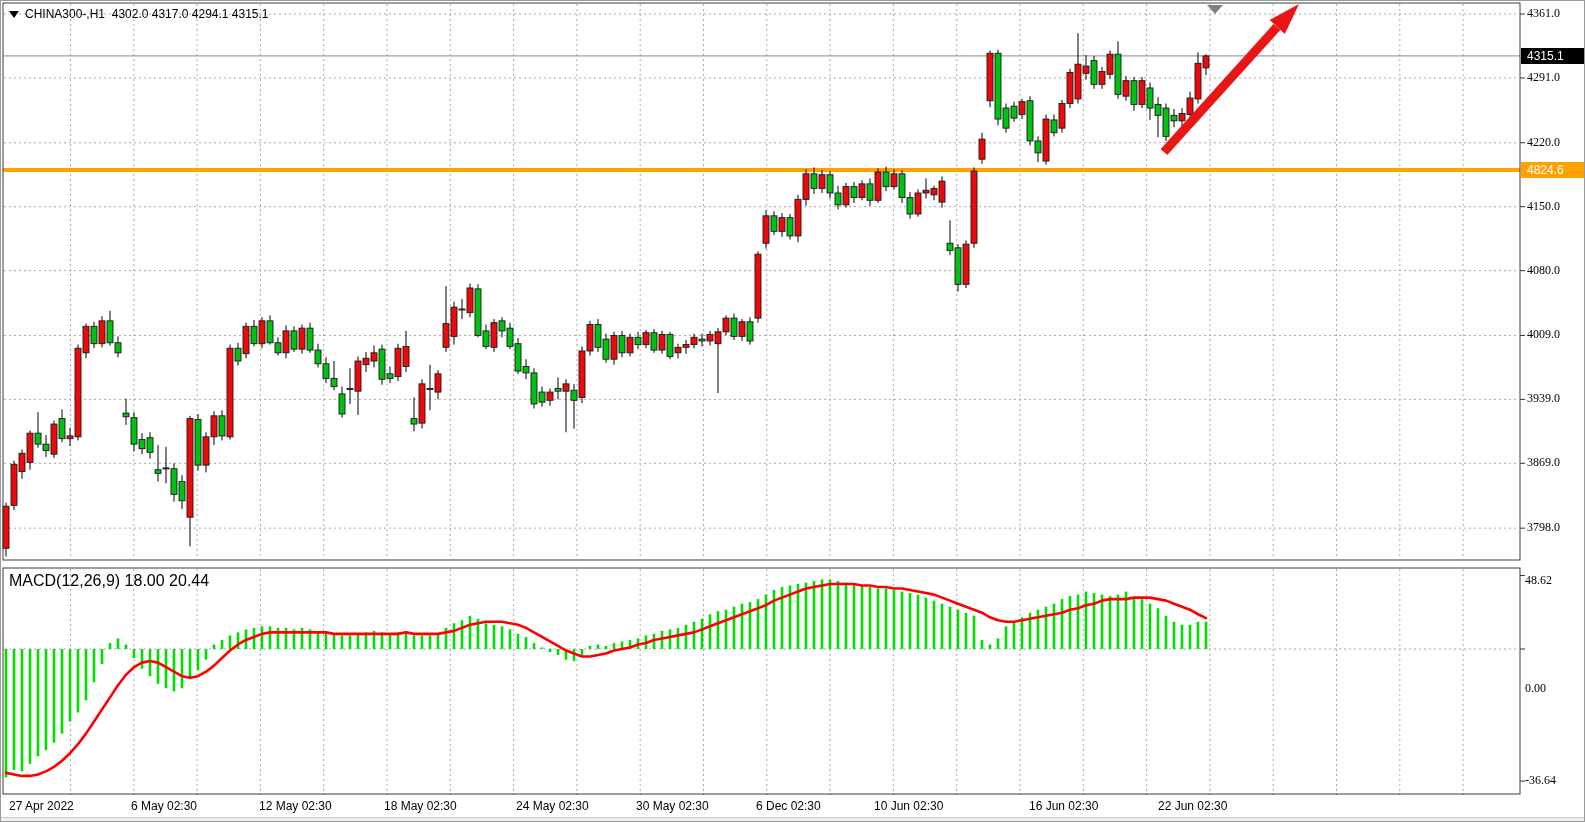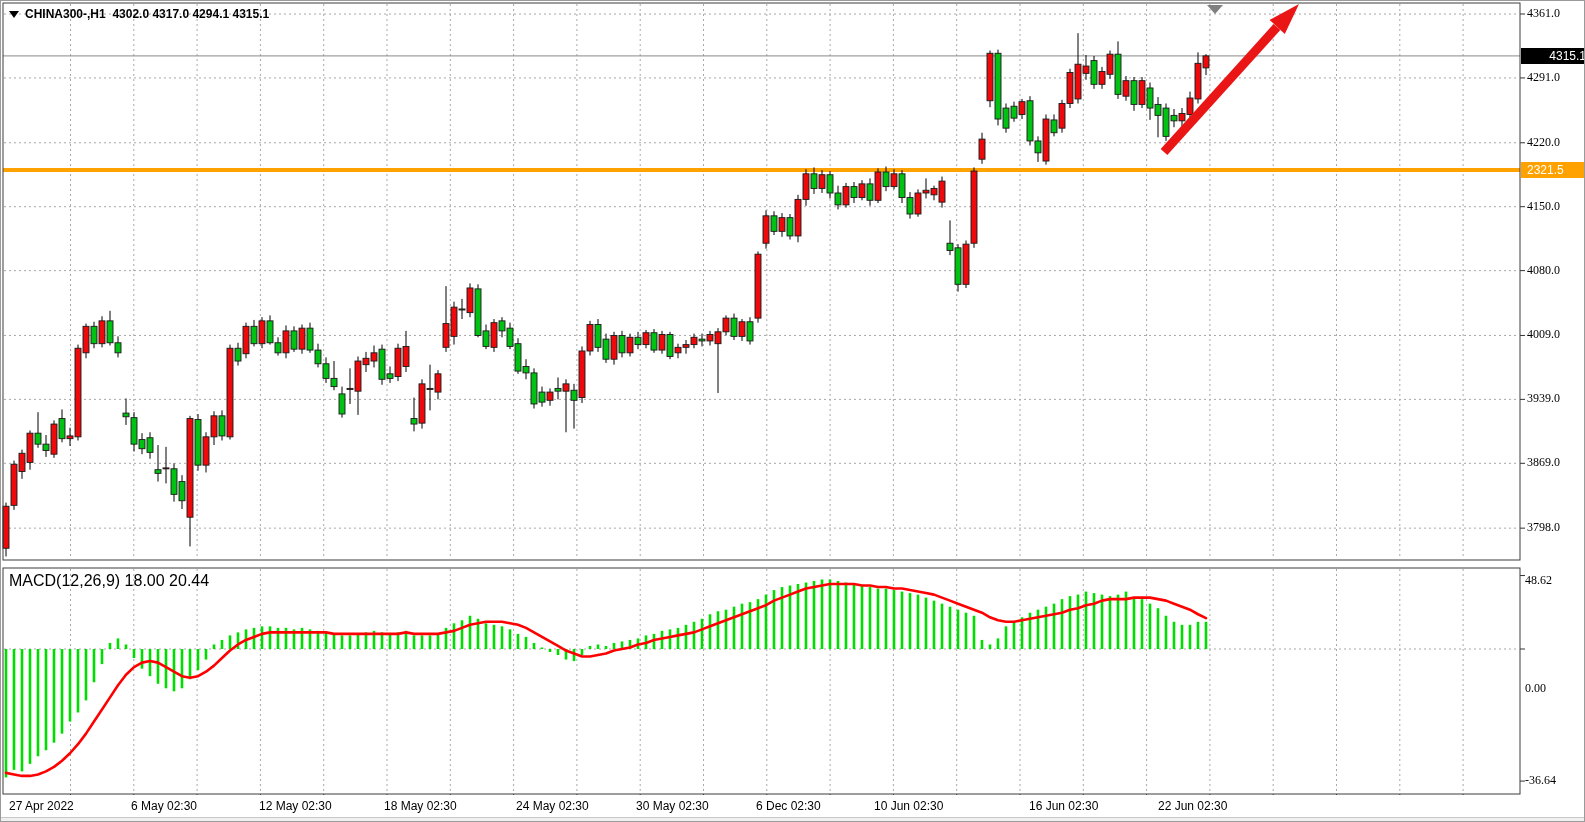--- a/index.html
+++ b/index.html
@@ -1,20 +1,20 @@
 <!DOCTYPE html>
 <html><head>
 <meta charset="utf-8">
 <style>
   html,body{margin:0;padding:0;background:#e8e8e8;}
   #app{position:relative;width:1585px;height:822px;background:#ffffff;overflow:hidden;
        font-family:"Liberation Sans",sans-serif;border:1px solid #9a9a9a;box-sizing:border-box;}
   #chart-svg{position:absolute;left:0;top:0;}
   .overlay{position:absolute;white-space:nowrap;color:#000;}
-  #title-overlay{left:8px;top:6px;font-size:12px;font-weight:bold;}
+  #title-overlay{left:8px;top:6px;font-size:12px;font-weight:normal;}
   #symbol-dd{display:inline-block;width:0;height:0;border-left:5px solid transparent;
       border-right:5px solid transparent;border-top:7px solid #000;margin-right:6px;vertical-align:middle;}
   #macd-label-overlay{left:8px;top:571px;font-size:16px;}
   .axis-label{position:absolute;font-size:12px;color:#000;white-space:nowrap;font-family:Liberation Serif, serif;}
   .badge{position:absolute;left:1520px;width:65px;height:16px;line-height:16px;
          padding-left:6px;box-sizing:border-box;color:#fff;font-size:12px;}
   #time-axis-area{position:absolute;left:0;top:794px;width:1585px;height:14px;background:#fff;}
   #bottom-strip{position:absolute;left:0;top:816px;width:1585px;height:6px;background:#f0f0f0;border-top:1px solid #c8c8c8;}
   .time-label{position:absolute;top:4px;font-size:12px;color:#000;white-space:nowrap;}
 </style>
@@ -593,22 +593,22 @@
       <div class="axis-label" style="left: 1526px; top: 390.388px;">3939.0</div>
       <div class="axis-label" style="left: 1526px; top: 454.315px;">3869.0</div>
       <div class="axis-label" style="left: 1526px; top: 519.155px;">3798.0</div>
     </div>
   <div id="macd-labels">
       <div class="axis-label" style="left: 1524px; top: 571.535px;">48.62</div>
       <div class="axis-label" style="left: 1524px; top: 640px; margin-top: 40px;">0.00</div>
       <div class="axis-label" style="left: 1524px; top: 772.092px;">-36.64</div>
     </div>
 
-  <div id="current-price-badge" class="badge" style="top: 46.9178px; background: rgb(0, 0, 0); text-align: right;">4315.1</div>
-  <div id="hline-badge" class="badge" style="top: 160.982px; background: rgb(255, 162, 0);">2321.5</div>
+  <div id="current-price-badge" class="badge" style="top: 46.9178px; background: rgb(0, 0, 0);">4315.1</div>
+  <div id="hline-badge" class="badge" style="top: 160.982px; background: rgb(255, 162, 0);">4824.6</div>
 
   <div id="time-axis-area">
       <div class="time-label" style="left: 8px;">27 Apr 2022</div>
       <div class="time-label" style="left: 130px;">6 May 02:30</div>
       <div class="time-label" style="left: 258px;">12 May 02:30</div>
       <div class="time-label" style="left: 383px;">18 May 02:30</div>
       <div class="time-label" style="left: 515px;">24 May 02:30</div>
       <div class="time-label" style="left: 635px;">30 May 02:30</div>
       <div class="time-label" style="left: 755px;">6 Dec 02:30</div>
       <div class="time-label" style="left: 873px;">10 Jun 02:30</div>

